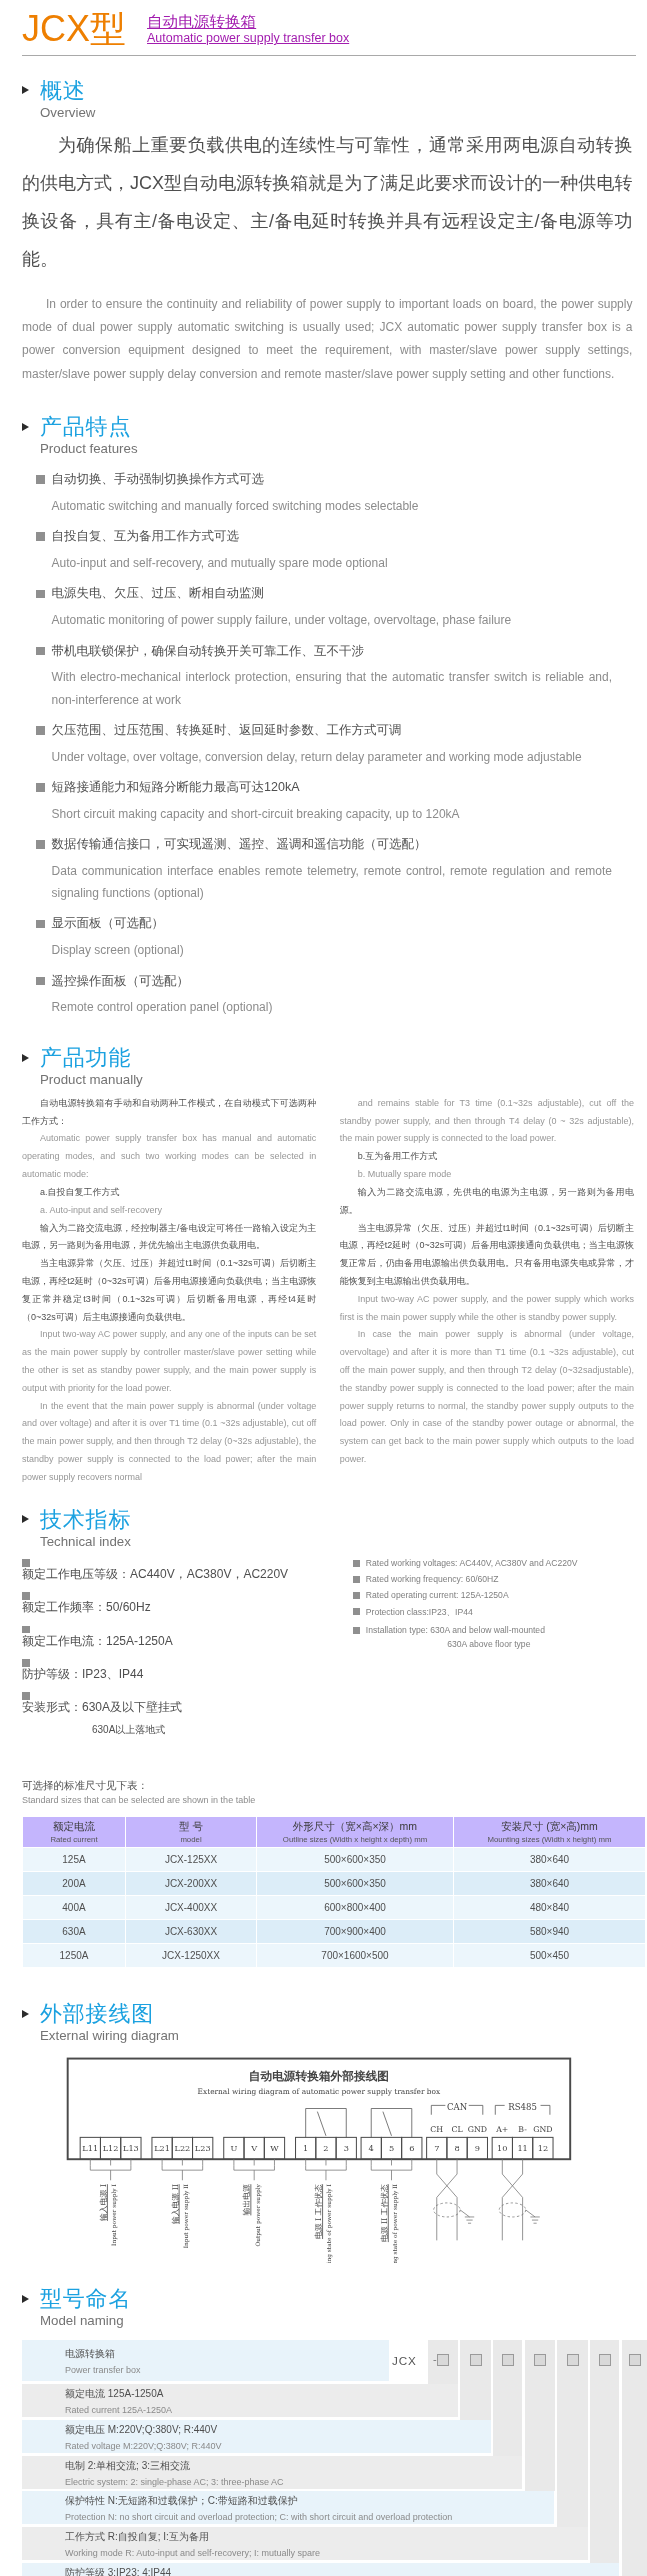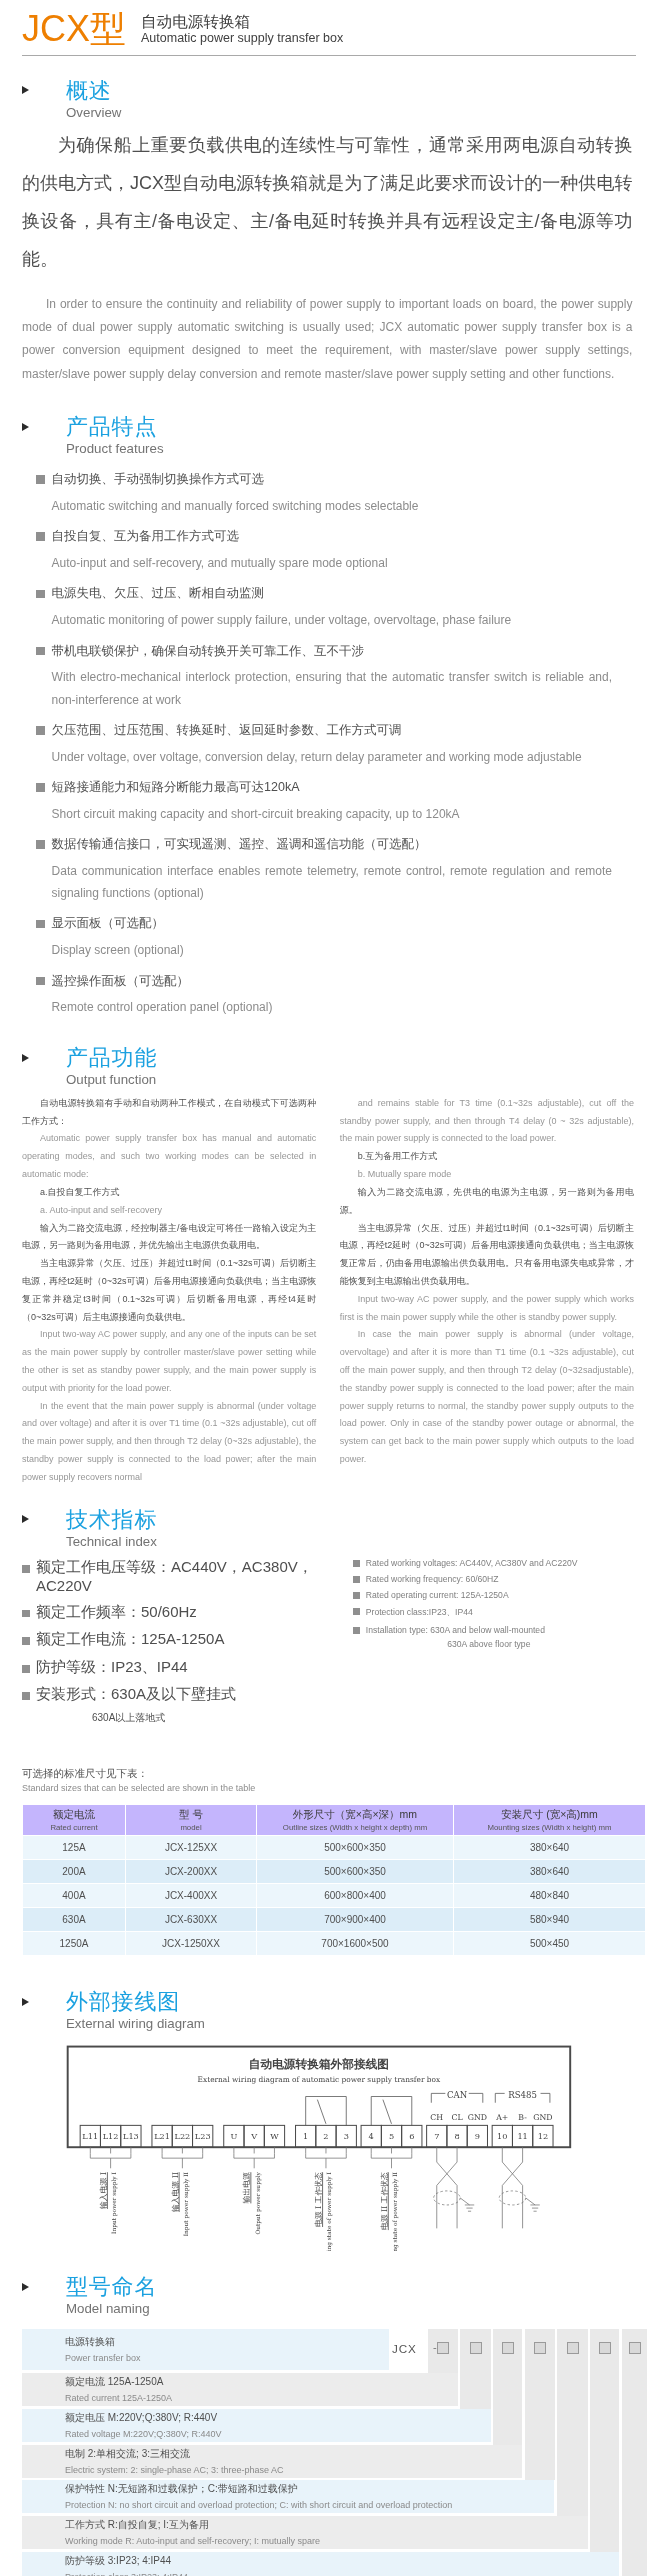--- a/index.html
+++ b/index.html
@@ -2,27 +2,27 @@
 <html style="font-size:12.5px"><head>
 <meta charset="utf-8">
 <style>
   html,body{margin:0;padding:0;background:#fff;}
   body{width:648px;font-family:"Liberation Sans","DejaVu Sans",sans-serif;color:#4f4f4f;}
   .page{padding:11px 12.5px 19px 22px;box-sizing:border-box;width:648px;}
 
   
   .brand{display:flex;align-items:flex-start;}
   .brand-model{font-size:36px;color:#ee7f01;line-height:1.0;letter-spacing:0;}
-  .brand-sub{margin-left:15px;color:#404040;}
+  .brand-sub{margin-left:21px;color:#a21caf;text-decoration:underline;}
   .brand-sub-zh{font-size:15.6px;line-height:1.25;margin-top:0.8px;}
   .brand-sub-en{font-size:12.5px;line-height:1.25;}
   .rule{border:none;border-top:0.8px solid #a9a9a9;margin:7.8px 0 0 0;}
 
   
-  .sec-head{display:flex;gap:26px;}
+  .sec-head{display:flex;}
   .tri{width:0;height:0;border-left:7px solid #2b2b2b;border-top:4.7px solid transparent;border-bottom:4.7px solid transparent;margin:8.6px 11px 0 0;flex:0 0 auto;}
   .sec-zh{font-size:22px;color:#1ba1e0;letter-spacing:0.8px;line-height:1.15;}
   .sec-en{font-size:13.3px;color:#737373;margin-top:1.6px;}
 
   
   .p-zh{font-size:18px;line-height:2.1;color:#4f4f4f;text-align:justify;text-indent:2em;margin:7.8px 3.1px 0 0;}
   .p-en{font-size:12px;line-height:1.95;color:#8c8c8c;text-align:justify;text-indent:2em;margin:14px 3.1px 0 0;}
 
   
   .feat{margin:0 11px 10px 14px;}
@@ -34,21 +34,21 @@
   .cols{display:flex;gap:23.4px;margin:6.2px 1.6px 0 0;}
   .col{flex:1;min-width:0;}
   .fp{font-size:9px;line-height:1.98;text-align:justify;text-indent:2em;margin:0;}
   .fp.zh{color:#4f4f4f;}
   .fp.en{color:#979797;}
 
   
   .tech-cols{display:flex;margin-top:9.4px;}
   .tech-left{width:54%;}
   .tech-right{width:46%;}
-  .ti{display:flex;align-items:baseline;margin-bottom:8.6px;font-size:15px;color:#4f4f4f;}
+  .ti{display:flex;align-items:baseline;margin-bottom:8.6px;font-size:12px;color:#4f4f4f;flex-direction:column;}
   .ti .sq{width:7.8px;height:7.8px;flex:0 0 7.8px;margin-right:6.2px;}
   .ti-cont{margin:-1.6px 0 8.6px 70px;font-size:10px;color:#4f4f4f;}
   .ti-r{display:flex;align-items:baseline;margin-bottom:6.2px;font-size:8.6px;color:#7f7f7f;}
   .ti-r .sq{width:7px;height:7px;flex:0 0 7px;margin-right:5.5px;}
   .ti-r-cont{margin:-1.6px 0 6.2px 94px;font-size:8.6px;color:#7f7f7f;}
 
   
   .note-zh{font-size:10.5px;color:#4f4f4f;margin:33px 0 2.3px 0;}
   .note-en{font-size:9px;color:#8c8c8c;}
   table.sizes{border-collapse:collapse;margin-top:11px;width:623px;table-layout:fixed;}
@@ -168,21 +168,21 @@
         <span class="sq"></span>
         <span>遥控操作面板（可选配）</span>
       </div>
     <div class="feat-en">Remote control operation panel (optional)</div>
   </div>
 
   <div class="sec-head" style="margin-top:26.5px;margin-bottom:7.8px;">
     <span class="tri"></span>
     <div>
       <div class="sec-zh">产品功能</div>
-      <div class="sec-en">Output function</div>
+      <div class="sec-en">Product manually</div>
     </div>
   </div>
   <div class="cols">
     <div class="col">
       <p class="fp zh">自动电源转换箱有手动和自动两种工作模式，在自动模式下可选两种工作方式：</p>
       <p class="fp en">Automatic power supply transfer box has manual and automatic operating modes, and such two working modes can be selected in automatic mode:</p>
       <p class="fp zh">a.自投自复工作方式</p>
       <p class="fp en">a. Auto-input and self-recovery</p>
       <p class="fp zh">输入为二路交流电源，经控制器主/备电设定可将任一路输入设定为主电源，另一路则为备用电源，并优先输出主电源供负载用电。</p>
       <p class="fp zh">当主电源异常（欠压、过压）并超过t1时间（0.1~32s可调）后切断主电源，再经t2延时（0~32s可调）后备用电源接通向负载供电；当主电源恢复正常并稳定t3时间（0.1~32s可调）后切断备用电源，再经t4延时（0~32s可调）后主电源接通向负载供电。</p>

